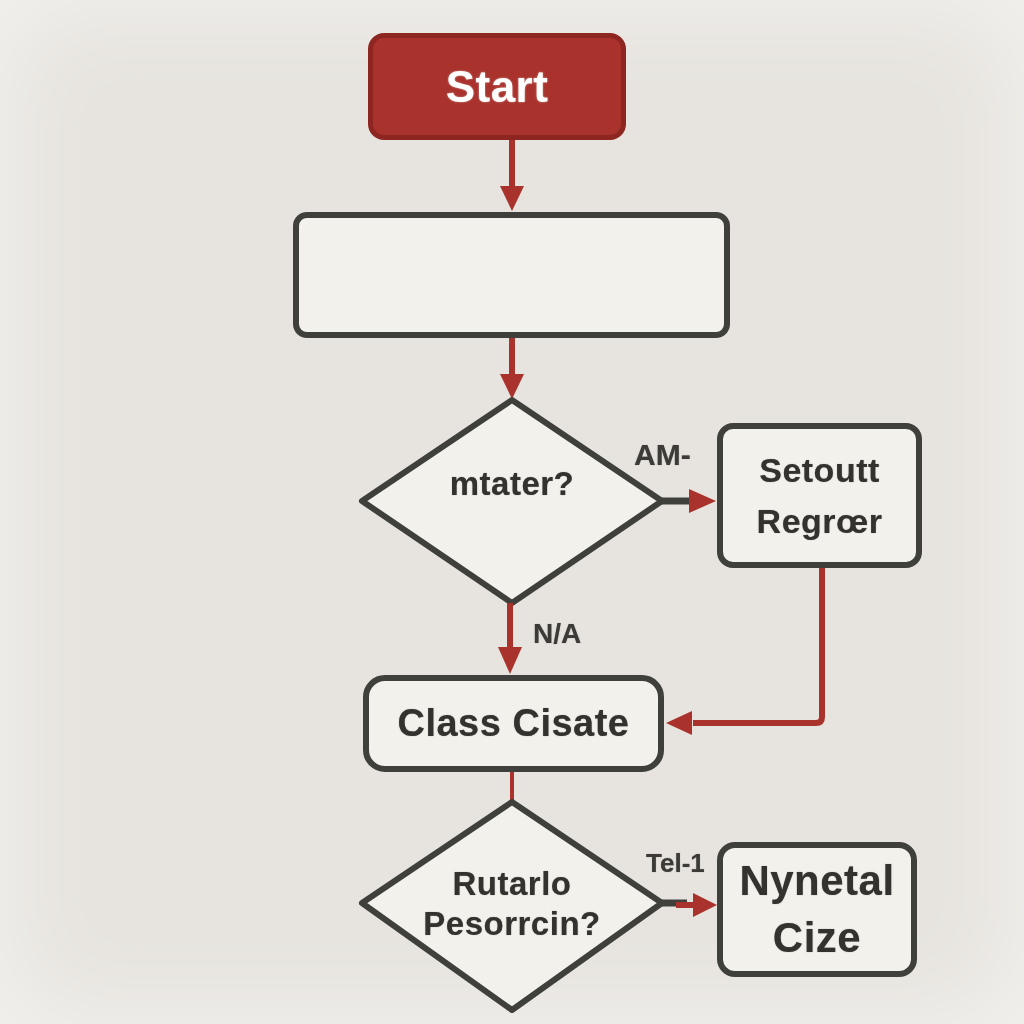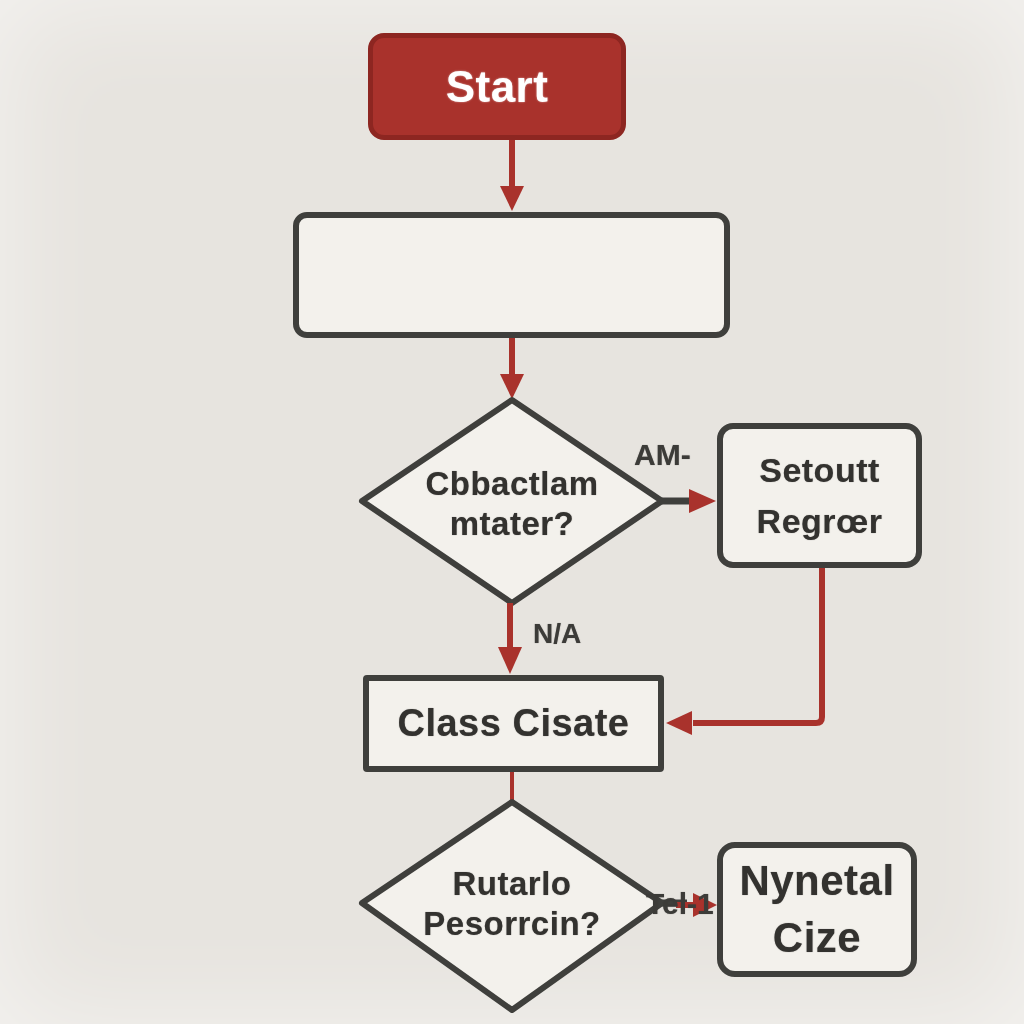--- a/index.html
+++ b/index.html
@@ -76,21 +76,21 @@
   .node-side1 {
     left: 717px; top: 423px;
     width: 205px; height: 145px;
     border-radius: 16px;
     font-size: 34px;
     line-height: 1.5;
   }
   .node-process2 {
     left: 363px; top: 675px;
     width: 301px; height: 97px;
-    border-radius: 4px;
+    border-radius: 22px;
     font-size: 38px;
   }
   .node-side2 {
     left: 717px; top: 842px;
     width: 200px; height: 135px;
     border-radius: 18px;
     font-size: 42px;
     line-height: 1.35;
   }
   .diamond-text {
@@ -107,21 +107,21 @@
   .diamond1-text { left: 362px; top: 464px; }
   .diamond2-text { left: 362px; top: 864px; }
   .edge-label {
     position: absolute;
     color: var(--label_ink, #3c3b38);
     font-weight: 700;
     text-shadow: 0 0 1px rgba(60,59,56,0.6);
   }
   .label-am  { left: 634px; top: 438px; font-size: 30px; }
   .label-na  { left: 533px; top: 618px; font-size: 28px; }
-  .label-tel { left: 646px; top: 848px; font-size: 30px; margin-top: 39px; }
+  .label-tel { left: 646px; top: 848px; font-size: 26px; }
 </style>
 </head>
 <body>
 
 <div class="canvas">
 
   <svg class="connector-layer" viewBox="0 0 1024 1024" xmlns="http://www.w3.org/2000/svg">
 
     <line class="edge" x1="512" y1="140" x2="512" y2="188"></line>
     <polygon class="arrowhead" points="500,186 524,186 512,211"></polygon>
@@ -150,21 +150,20 @@
   </svg>
 
   <div class="node node-start">
     <span>Start</span>
   </div>
 
   <div class="node node-process1">
   </div>
 
   <div class="diamond-text diamond1-text">
-    <div>Cbbactlam</div>
     <div>mtater?</div>
   </div>
 
   <div class="node node-side1">
     <span>Setoutt</span>
     <span>Regrœr</span>
   </div>
 
   <div class="node node-process2">
     <span>Class Cisate</span>

